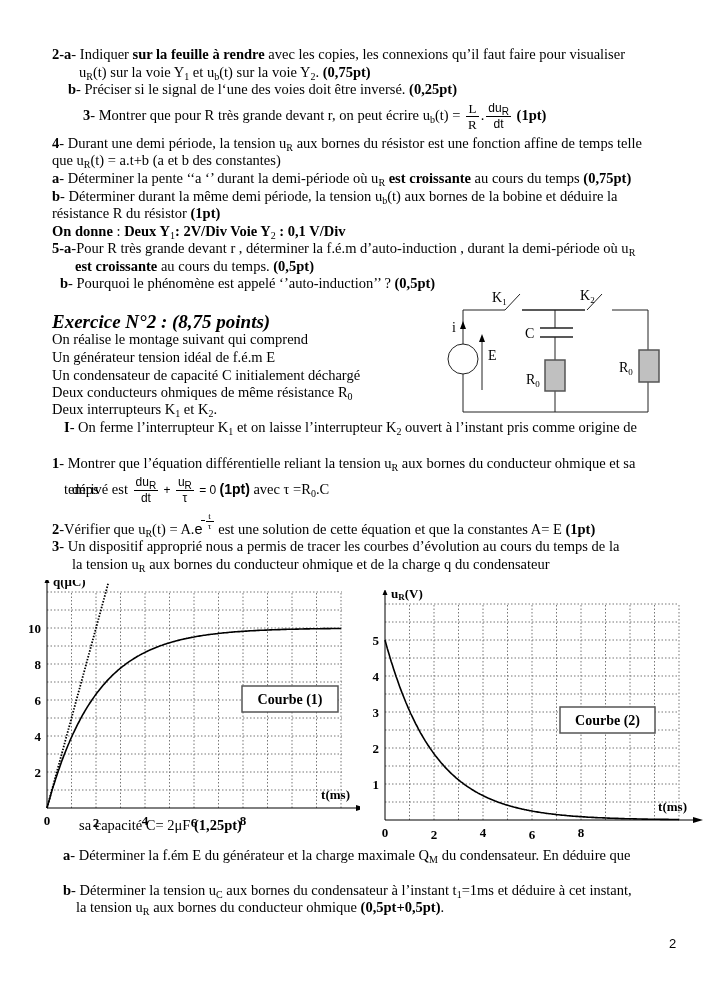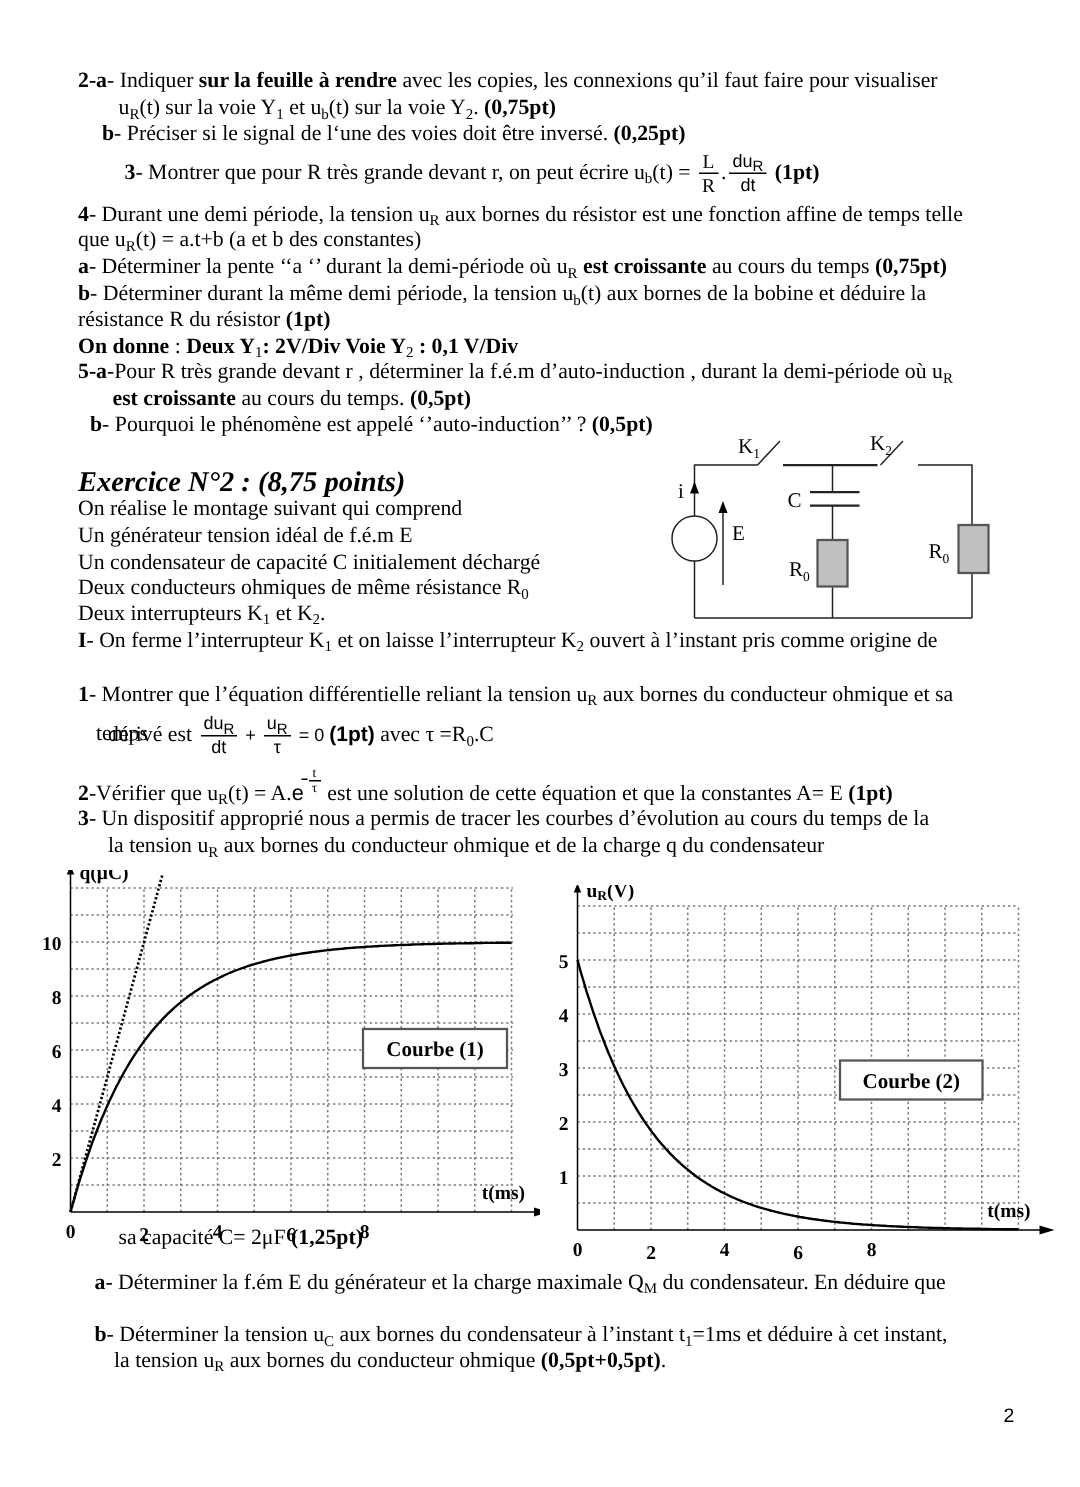--- a/index.html
+++ b/index.html
@@ -101,21 +101,21 @@
   <rect x="209" y="70" width="20" height="32" fill="#c0c0c0" stroke="#555" stroke-width="1.5"></rect>
   <text x="62" y="22" font-size="14"><tspan>K</tspan><tspan font-size="9" dy="3">1</tspan></text>
   <text x="150" y="20" font-size="14"><tspan>K</tspan><tspan font-size="9" dy="3">2</tspan></text>
   <text x="22" y="52" font-size="14">i</text>
   <text x="58" y="80" font-size="14">E</text>
   <text x="95" y="58" font-size="14">C</text>
   <text x="96" y="104" font-size="14"><tspan>R</tspan><tspan font-size="9" dy="3">0</tspan></text>
   <text x="189" y="92" font-size="14"><tspan>R</tspan><tspan font-size="9" dy="3">0</tspan></text>
 </svg>
 
-<div class="ln" style="left:52px; top:419px;">
+<div class="ln" style="left:64px; top:419px;">
   <b>I</b><span>- On ferme l’interrupteur K</span><sub>1</sub><span> et on laisse l’interrupteur K</span><sub>2</sub><span> ouvert à l’instant pris comme origine de</span>
 </div>
 <div class="ln" style="left:64px; top:437px;margin-top:44px;">temps</div>
 <div class="ln" style="left:52px; top:455px;">
   <b>1</b><span>- Montrer que l’équation différentielle reliant la tension u</span><sub>R</sub><span> aux bornes du conducteur ohmique et sa</span>
 </div>
 <div class="ln" style="left:72px; top:472px; line-height:34px;">
   <span>dérivé est </span><span class="frac sans" style="font-size:12px;"><span class="num"><span>du</span><sub>R</sub></span><span class="den">dt</span></span><span class="sans" style="font-size:12px;"> + </span><span class="frac sans" style="font-size:12px;"><span class="num"><span>u</span><sub>R</sub></span><span class="den">τ</span></span><span class="sans" style="font-size:12px;"> = 0  </span><b class="sans" style="font-size:14px;">(1pt)</b><span>   avec τ =R</span><sub>0</sub><span>.C</span>
 </div>
 <div class="ln" style="left:52px; top:521px;">

